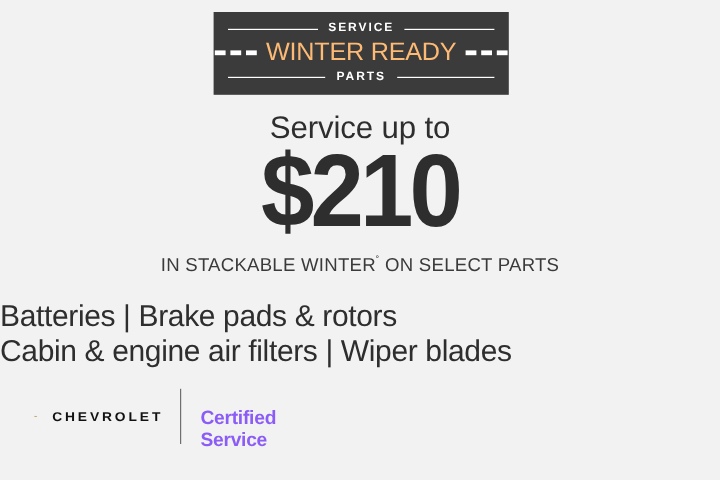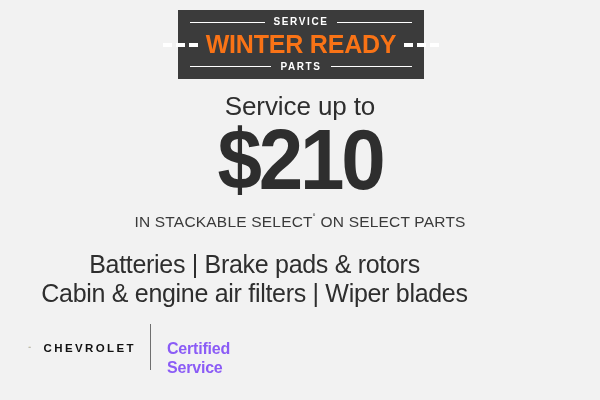--- a/index.html
+++ b/index.html
@@ -78,23 +78,23 @@
     gap: 4px;
     padding: 0 8px;
   }
   .dashes i {
     display: block;
     width: 9px;
     height: 4px;
     background: #ffffff;
   }
   .badge-title {
-    color: #f97316;
-    font-size: 25px;
-    font-weight: bold;
+    color: #fdba74;
+    font-size: 21px;
+    font-weight: normal;
     letter-spacing: -0.2px;
     white-space: nowrap;
     line-height: 1.05;
   }
 
   
   .receive {
     position: absolute;
     top: 93px;
     left: 0;
@@ -138,21 +138,20 @@
     font-size: 9px;
     vertical-align: super;
     line-height: 0;
   }
 
   .products {
     position: absolute;
     top: 250px;
     left: 0;
     width: 509px;
-    text-align: center;
     color: #2e2e2e;
   }
   .products div {
     font-size: 25px;
     font-weight: 400;
     line-height: 1.16;
     letter-spacing: -0.3px;
     white-space: nowrap;
   }
 
@@ -258,21 +257,21 @@
       <span class="rule"></span>
       <span class="badge-kicker">PARTS</span>
       <span class="rule"></span>
     </div>
   </div>
 
   <div class="receive">Service up to</div>
   <div class="price">$210</div>
 
   <div class="rebates">
-    <span>IN STACKABLE SELECT</span><sup>˚</sup><span> ON SELECT PARTS</span>
+    <span>IN STACKABLE WINTER</span><sup>˚</sup><span> ON SELECT PARTS</span>
   </div>
 
   <div class="products">
     <div>Batteries | Brake pads &amp; rotors</div>
     <div>Cabin &amp; engine air filters | Wiper blades</div>
   </div>
 
   <div class="footer">
 
     <div class="brand">

